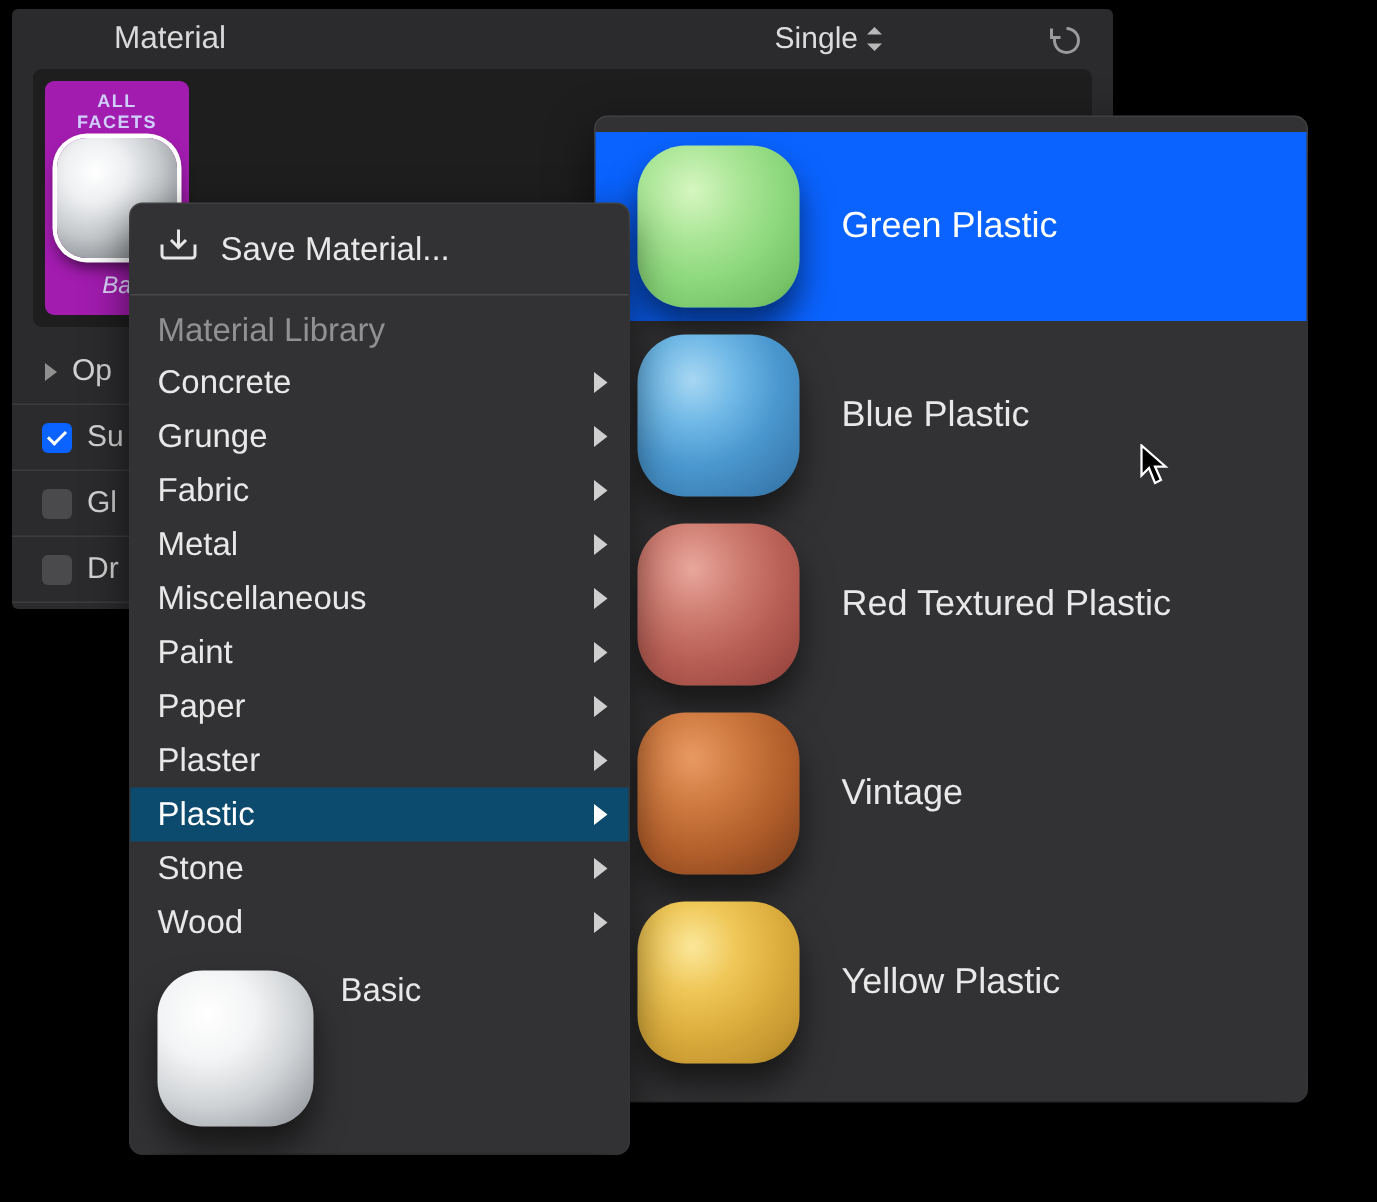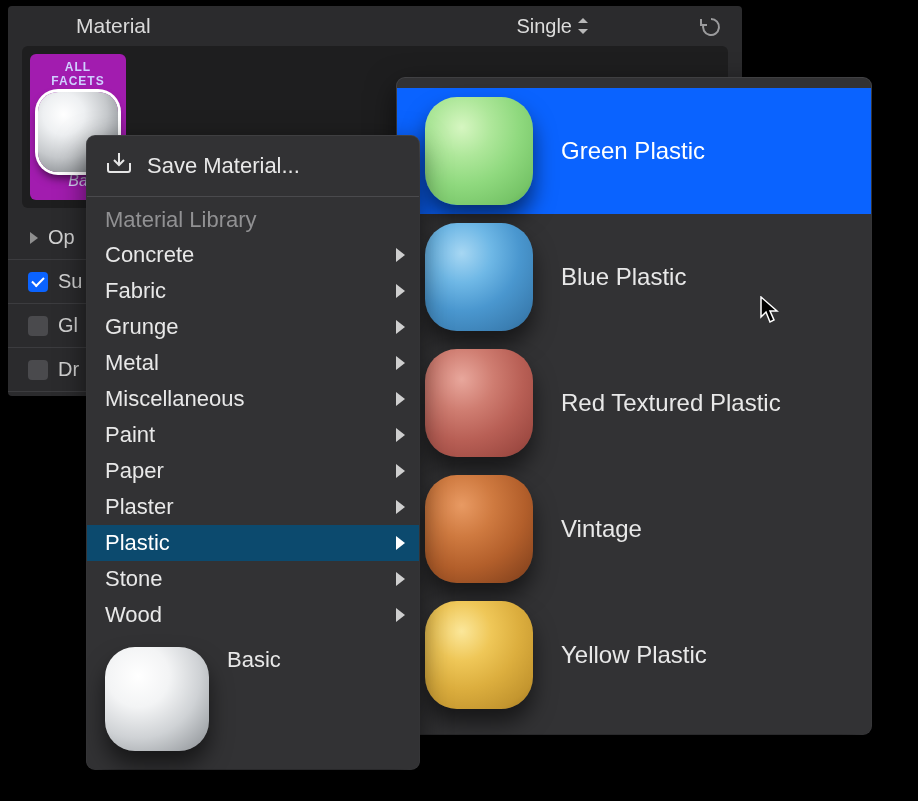--- a/index.html
+++ b/index.html
@@ -78,21 +78,21 @@
       font-weight: 700;
       margin-bottom: 4px;
     }
     .facet-thumb {
       width: 80px; height: 80px; margin: 0 auto;
       border-radius: 20px;
       background: radial-gradient(circle at 32% 28%, #ffffff 0%, #eef0f2 26%, #c6c9cc 55%, #8b8f93 82%, #6b6f73 100%);
       box-shadow: 0 0 0 3px #fff, 0 6px 10px rgba(0,0,0,.6);
       position: relative;
     }
-    .facet-name { font-style: italic; color: #e0dbff; font-size: 16px; }
+    .facet-name { margin-top: 10px; font-style: italic; color: #e0dbff; font-size: 16px; }
 
     .param-row {
       display: flex;
       align-items: center;
       gap: 10px;
       padding: 6px 14px;
       font-size: 20px;
       color: #d2d2d2;
     }
     .disclosure {
@@ -291,25 +291,25 @@
     <span>Save Material...</span>
   </div>
   <div class="menu-sep"></div>
   <div class="menu-section-label">Material Library</div>
   <div id="menu-categories">
       <div class="menu-item">
         <span>Concrete</span>
         <span class="arrow"></span>
       </div>
       <div class="menu-item">
+        <span>Grunge</span>
+        <span class="arrow"></span>
+      </div>
+      <div class="menu-item">
         <span>Fabric</span>
-        <span class="arrow"></span>
-      </div>
-      <div class="menu-item">
-        <span>Grunge</span>
         <span class="arrow"></span>
       </div>
       <div class="menu-item">
         <span>Metal</span>
         <span class="arrow"></span>
       </div>
       <div class="menu-item">
         <span>Miscellaneous</span>
         <span class="arrow"></span>
       </div>

